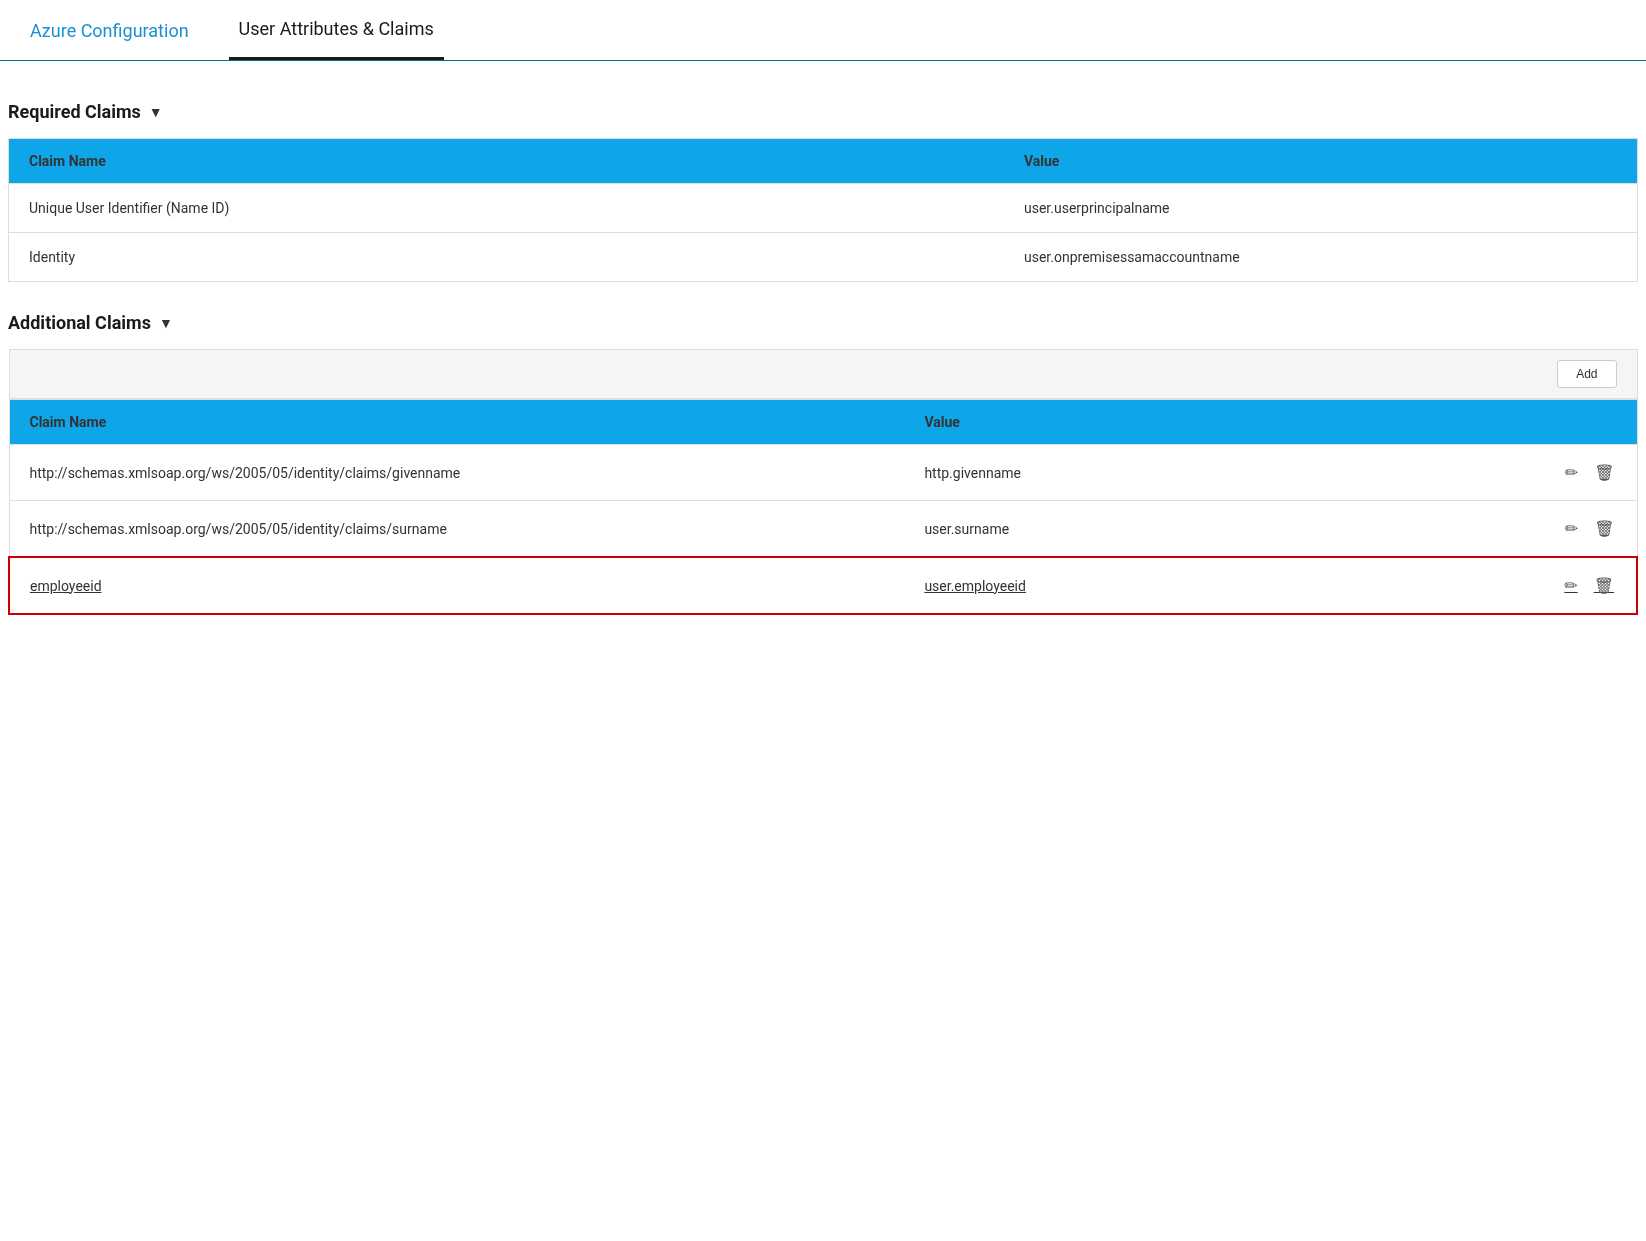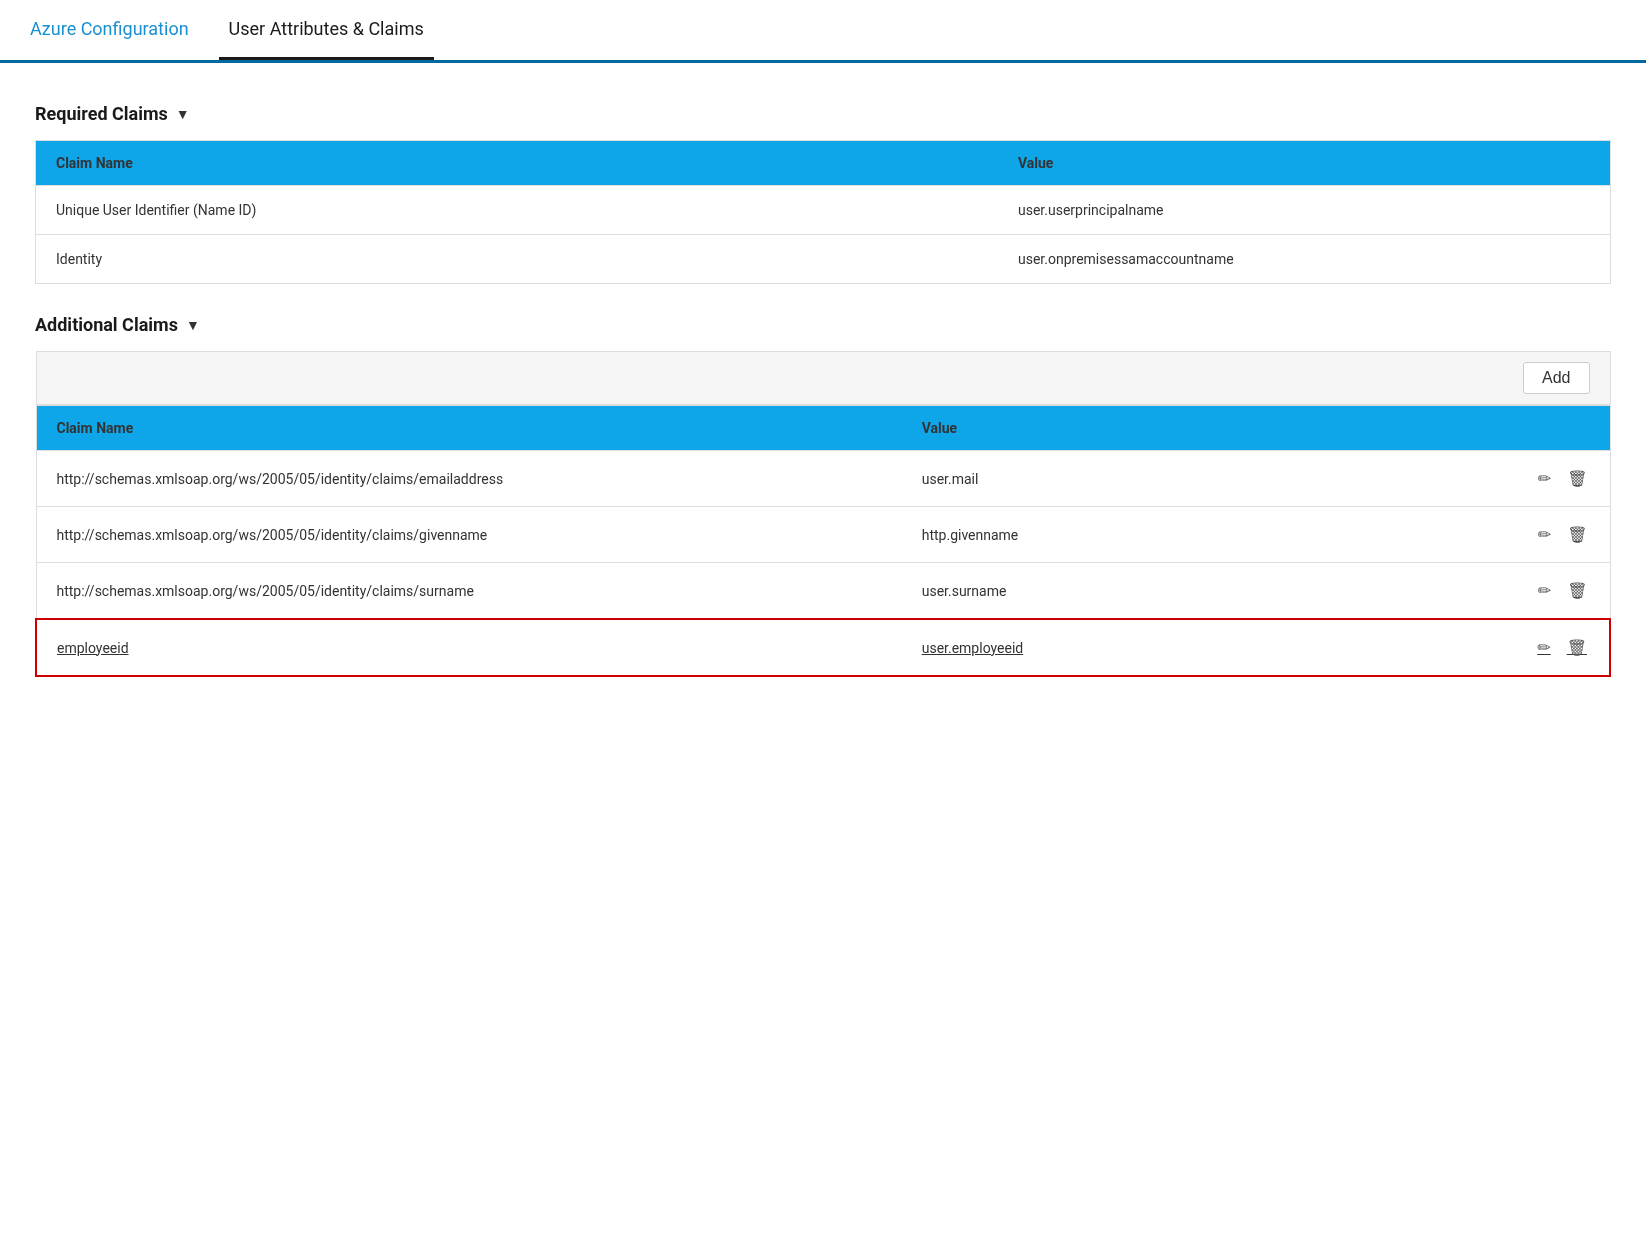--- a/index.html
+++ b/index.html
@@ -13,24 +13,24 @@
     }
 
     .page-container {
       padding: 0;
       width: 100%;
     }
 
     
     .nav-tabs {
       display: flex;
-      align-items: flex-start;
-      border-bottom: 3px solid #0369a1;
+      align-items: center;
+      border-bottom: 1px solid #0369a1;
       padding: 0 20px;
-      gap: 20px;
+      gap: 30px;
     }
 
     .nav-tab {
       padding: 18px 10px;
       font-size: 18px;
       cursor: pointer;
       color: #1a8fd1;
       text-decoration: none;
       white-space: nowrap;
     }
@@ -41,21 +41,21 @@
       border-bottom: 3px solid #1a1a1a;
     }
 
     .nav-tab.multi-line {
       text-align: center;
       line-height: 1.3;
     }
 
     
     .content {
-      padding: 20px 35px;
+      padding: 20px 8px;
     }
 
     
     .section-header {
       display: flex;
       align-items: center;
       gap: 8px;
       font-size: 18px;
       font-weight: 700;
       color: #1a1a1a;
@@ -116,21 +116,21 @@
       background: #f5f5f5;
       padding: 10px 20px;
       text-align: right;
       border-bottom: 1px solid #ddd;
     }
 
     .add-btn {
       background: #fff;
       border: 1px solid #ccc;
       padding: 6px 18px;
-      font-size: 16px;
+      font-size: 12px;
       cursor: pointer;
       border-radius: 3px;
       color: #333;
     }
 
     
     .action-icons {
       display: flex;
       align-items: center;
       gap: 12px;
@@ -210,30 +210,20 @@
             </div>
           </th>
         </tr>
         <tr>
           <th class="col-name">Claim Name</th>
           <th class="col-value">Value</th>
           <th class="col-actions"></th>
         </tr>
       </thead>
       <tbody id="additional-claims-body">
-      <tr>
-      <td class="col-name">http://schemas.xmlsoap.org/ws/2005/05/identity/claims/emailaddress</td>
-      <td class="col-value">user.mail</td>
-      <td class="col-actions">
-        <div class="action-icons">
-          <button class="icon-btn" title="Edit">✏</button>
-          <button class="icon-btn" title="Delete">🗑</button>
-        </div>
-      </td>
-    </tr>
           <tr>
       <td class="col-name">http://schemas.xmlsoap.org/ws/2005/05/identity/claims/givenname</td>
       <td class="col-value">http.givenname</td>
       <td class="col-actions">
         <div class="action-icons">
           <button class="icon-btn" title="Edit">✏</button>
           <button class="icon-btn" title="Delete">🗑</button>
         </div>
       </td>
     </tr>

